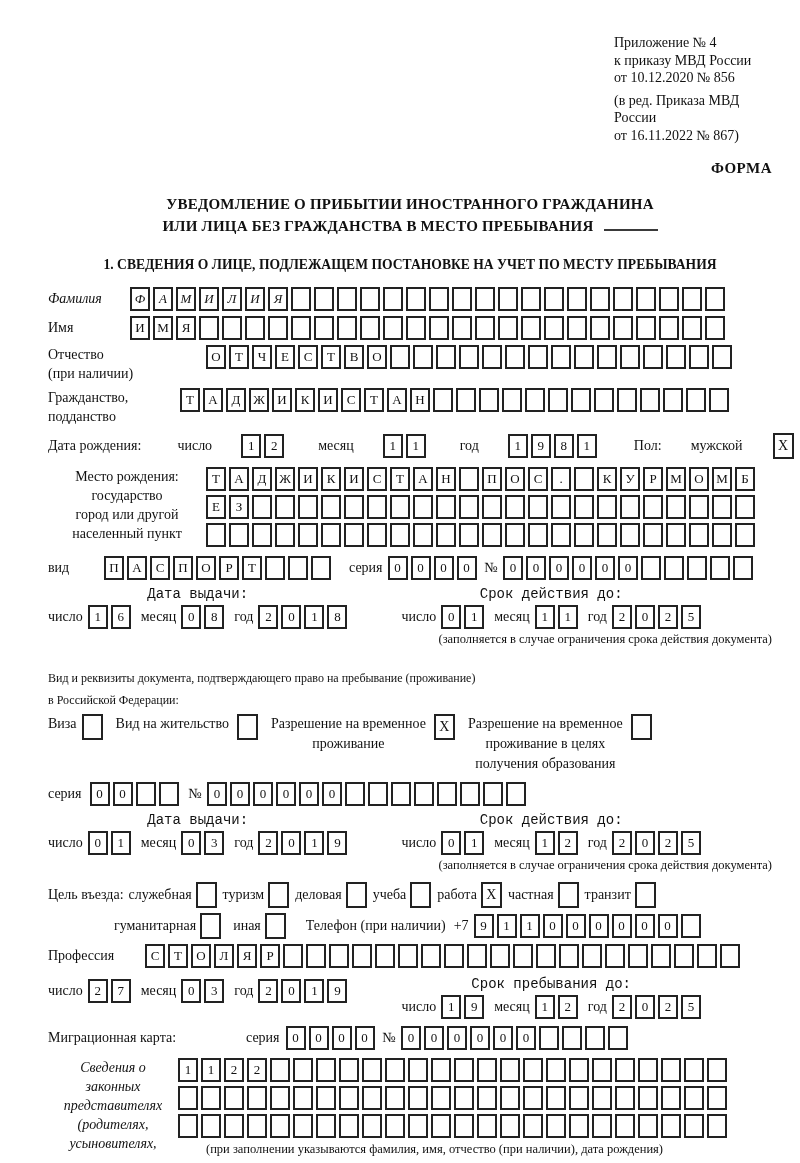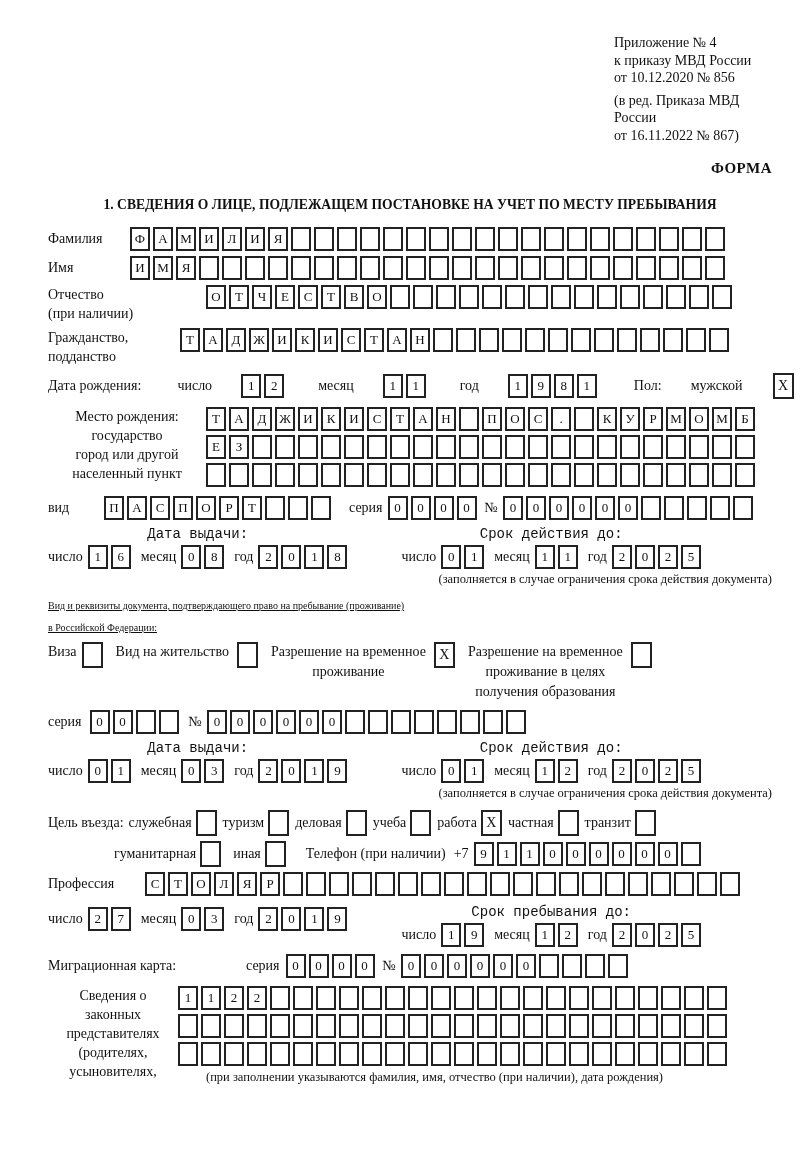--- a/index.html
+++ b/index.html
@@ -38,34 +38,34 @@
   .w-patro  { width:158px; }
   .w-citizen{ width:132px; }
 
   .mini-lbl { margin:0 5px 0 10px; flex:none; }
   .first-mini { margin-left:12px; }
 
   
   .two-col { display:flex; align-items:flex-start; margin-top:8px; }
   .two-col .left { flex:none; font-size:14px; line-height:19px;text-align:center; }
   .bp-left { width:158px; }
-  .rep-left { width:130px; }
+  .rep-left { width:130px;font-style:italic; }
   .cell-rows .cells { display:flex; margin-bottom:4px; }
 
   .doc-heading { text-align:center; font-weight:bold; font-size:14px; margin-top:6px; }
 
   .dates { display:flex; margin-top:6px; }
   .dg2 { margin-left:54px; }
   .date-title { text-align:center; font-size:14px;font-family:Liberation Mono, monospace; }
   .date-fields { display:flex; align-items:center; margin-top:3px; font-size:14px; }
   .df-lbl { margin-right:5px; flex:none; }
   .df-gap { margin-left:10px; }
   .note { font-size:12.5px; text-align:right; margin-top:3px; }
 
-  .intro { font-size:10px; margin-top:8px; line-height:22px;text-decoration:underline; }
+  .intro { font-size:12px; margin-top:20px; line-height:22px; }
 
   .res-opts { display:flex; align-items:flex-start; margin-top:3px; font-size:14px; }
   .opt { display:flex; align-items:flex-start; margin-right:13px; }
   .opt .checkbox { margin-left:8px; }
   .opt-text { text-align:center; line-height:20px; }
 
   .purpose-row { display:flex; align-items:center; margin-top:9px; font-size:14px; white-space:nowrap; }
   .p-item { display:flex; align-items:center; margin-right:6px; }
   .p-item .p-lbl { margin-right:4px; }
   .purpose2 { margin-left:66px; margin-top:5px; }
@@ -81,24 +81,28 @@
 
   <div class="appendix">
     <div>Приложение № 4</div>
     <div>к приказу МВД России</div>
     <div>от 10.12.2020 № 856</div>
     <div class="ap-amend">(в ред. Приказа МВД России</div>
     <div>от 16.11.2022 № 867)</div>
   </div>
   <div class="forma">ФОРМА</div>
 
+  <div class="title">
+    <div>УВЕДОМЛЕНИЕ О ПРИБЫТИИ ИНОСТРАННОГО ГРАЖДАНИНА</div>
+    <div><span>ИЛИ ЛИЦА БЕЗ ГРАЖДАНСТВА В МЕСТО ПРЕБЫВАНИЯ</span><span class="blank-line"></span></div>
+  </div>
 
   <div class="sec-heading">1. СВЕДЕНИЯ О ЛИЦЕ, ПОДЛЕЖАЩЕМ ПОСТАНОВКЕ НА УЧЕТ ПО МЕСТУ ПРЕБЫВАНИЯ</div>
 
-  <div class="row" style="margin-top:14px;">
+  <div class="row" style="margin-top:14px;font-style:italic;">
     <span class="lbl w-surname">Фамилия</span>
     <span class="cells">
         <span class="cell">Ф</span>
         <span class="cell">А</span>
         <span class="cell">М</span>
         <span class="cell">И</span>
         <span class="cell">Л</span>
         <span class="cell">И</span>
         <span class="cell">Я</span>
         <span class="cell"></span>

